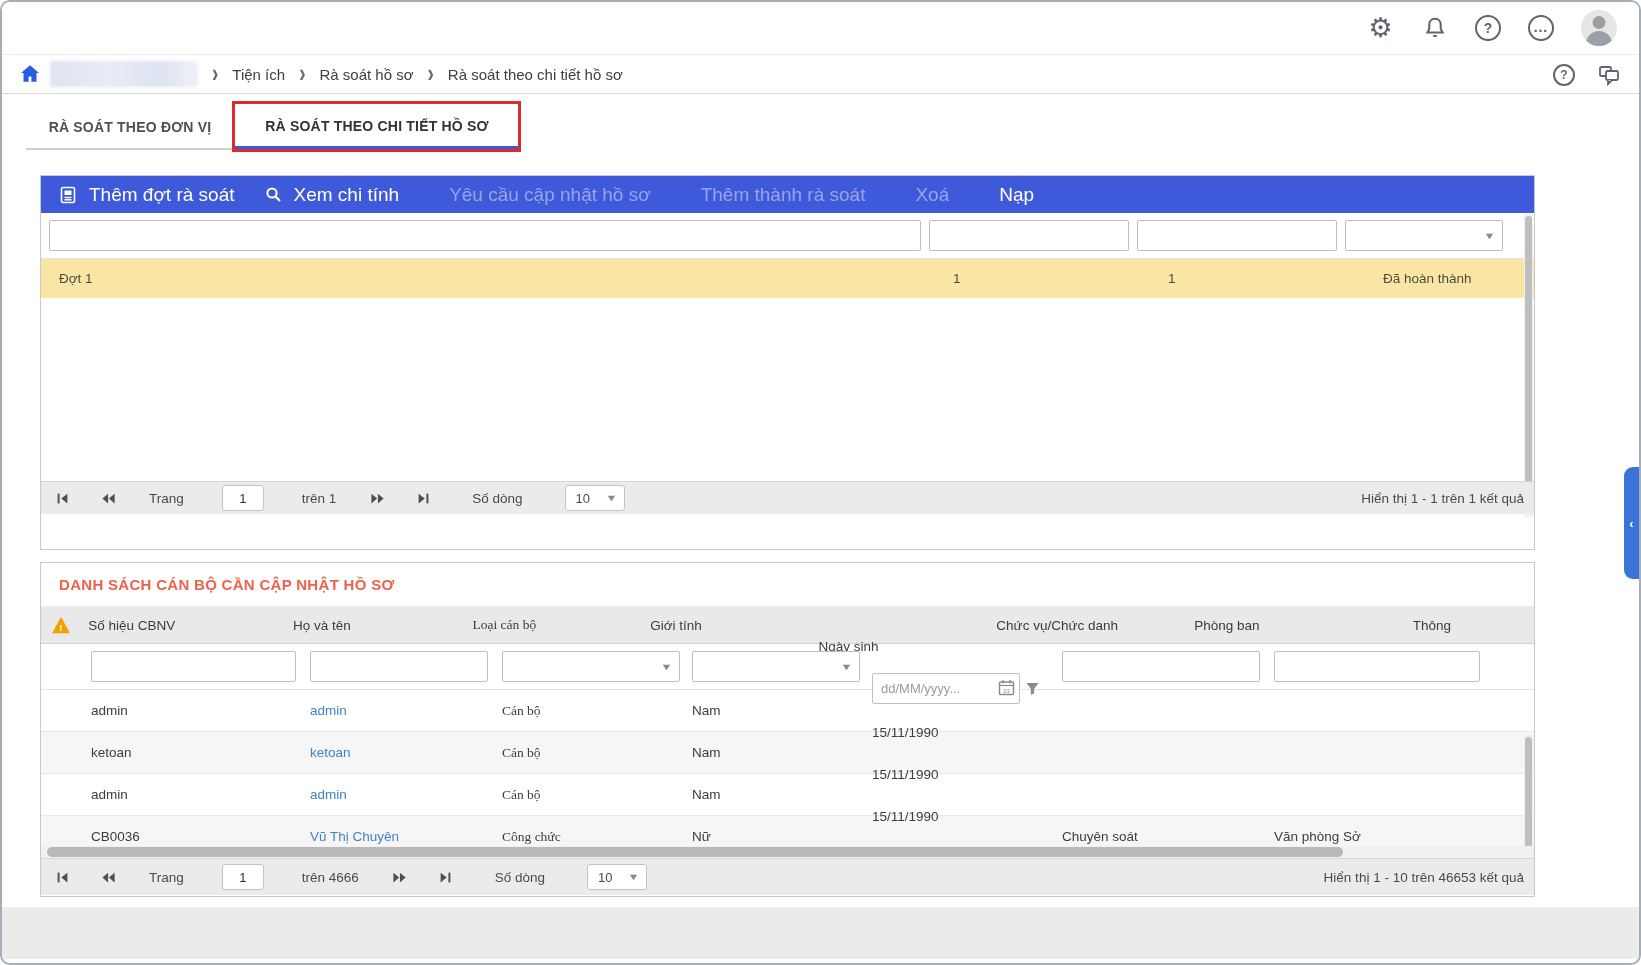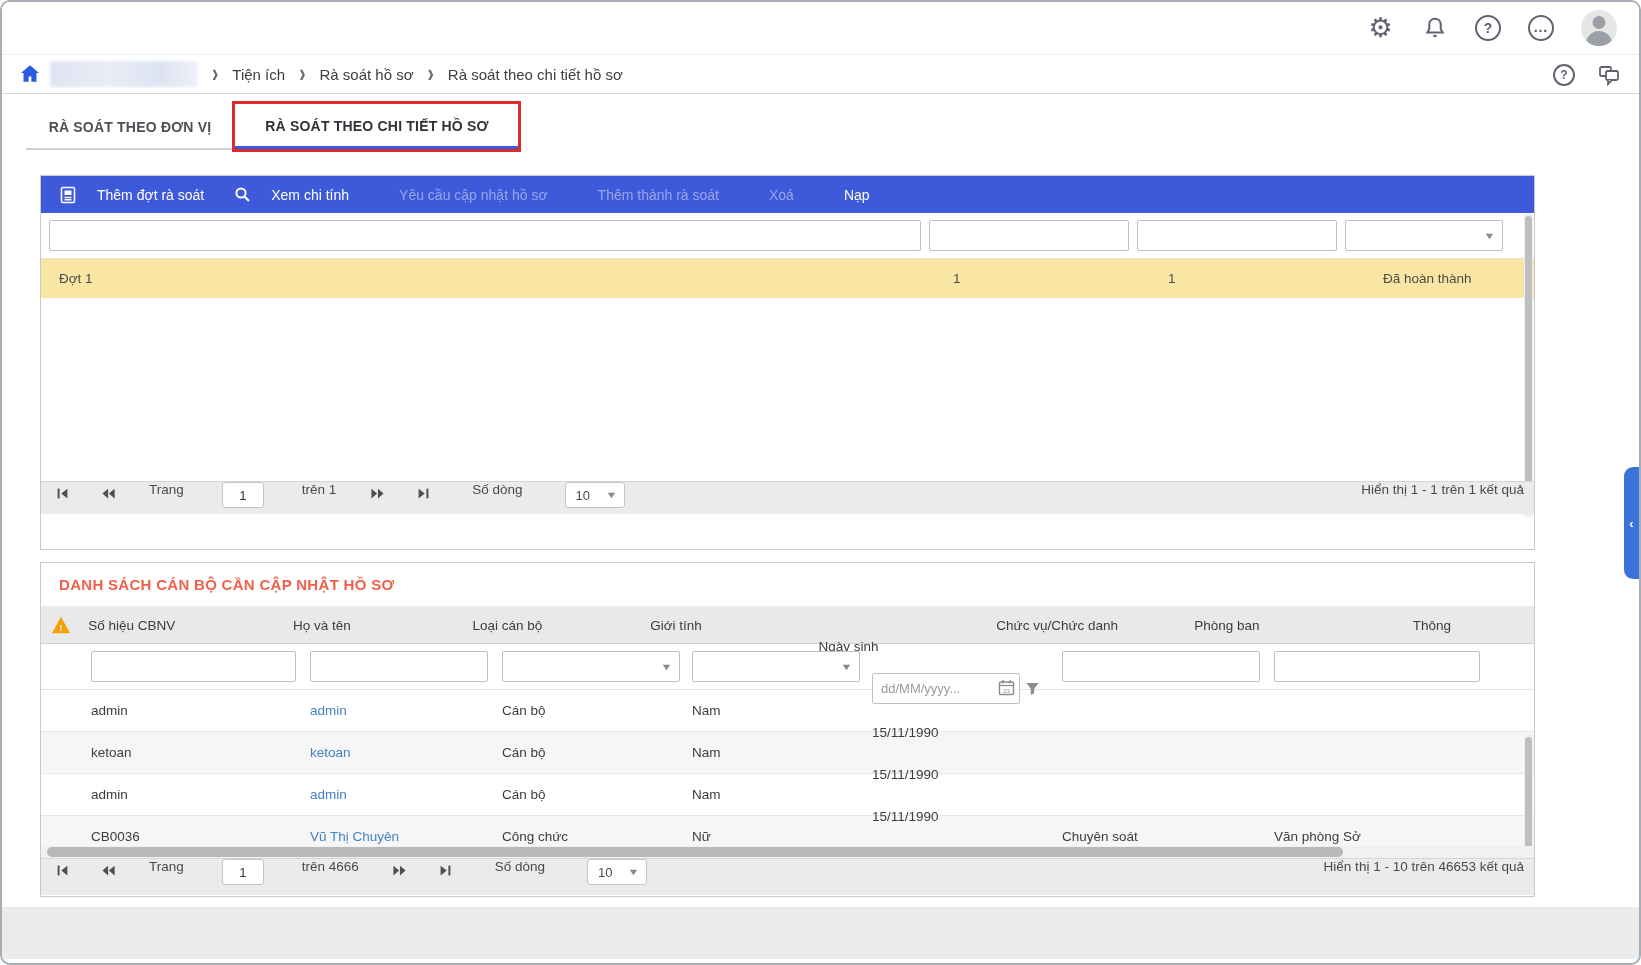--- a/index.html
+++ b/index.html
@@ -47,21 +47,21 @@
   .annotation-box { position:absolute; left:230px; top:99px; width:289px; height:51px;
                     border:3px solid #dd2b2b; pointer-events:none; }
 
   
   .panel { position:absolute; left:38px; width:1495px; border:1px solid #c9c9c9; background:#fff; }
   .panel1 { top:173px; height:375px; }
   .panel2 { top:560px; height:335px; }
 
   
   .toolbar { height:37px; background:#3e59d9; display:flex; align-items:center; padding-left:18px; color:#fff; }
-  .tb-item { display:flex; align-items:center; gap:20px; font-size:14px; cursor:pointer; white-space:nowrap; }
+  .tb-item { display:flex; align-items:center; gap:12px; font-size:19px; cursor:pointer; white-space:nowrap; }
   .tb-item + .tb-item { margin-left:50px; }
   .tb-item.second { margin-left:30px; }
   .tb-item.disabled { color:rgba(255,255,255,.45); cursor:default; }
 
   
   .t1-head { height:37px; background:#e9e9e9; border-bottom:1px solid #d2d2d2; display:flex; align-items:center;
              font-size:13.5px; color:#3c3c3c; }
   .t1-filters { height:46px; background:#fff; display:flex; align-items:center; border-bottom:1px solid #e3e3e3; }
   .c-batch { width:888px; padding-left:18px; }
   .c-unit { width:215px; padding-left:24px; }
@@ -72,21 +72,21 @@
   .f-unit, .f-rec { width:200px; margin-left:8px; }
   .f-status { width:158px; margin-left:8px; position:relative; cursor:pointer; }
   .dd-arrow { position:absolute; right:8px; top:50%; transform:translateY(-50%) scaleX(1.4);
               font-size:9px; color:#8a8a8a; }
   .t1-row { height:39px; background:#f9e6a4; display:flex; align-items:center; font-size:13.5px; color:#4c4c44; cursor:pointer; }
   .t1-empty { height:183px; background:#fff; }
   .v-scroll { position:absolute; right:1px; width:9px; background:#f0f0f0; }
   .v-thumb { position:absolute; left:1px; width:7px; background:#bfbfbf; border-radius:4px; }
 
   
-  .pager { height:33px; background:#ebebeb; border-top:1px solid #d5d5d5; display:flex; align-items:flex-start;
+  .pager { height:33px; background:#ebebeb; border-top:1px solid #d5d5d5; display:flex; align-items:center;
            padding:0 10px; font-size:13.5px; color:#4a4a4a; position:relative;gap:24px; }
   .pg-btn { width:22px; height:22px; display:flex; align-items:center; justify-content:center; cursor:pointer; }
   .pg-btn svg { fill:#4f4f4f; }
   .pg-label { margin:0 6px; }
   .pg-input { width:42px; height:26px; border:1px solid #c4c4c4; border-radius:3px; text-align:center;
               font-size:13px; color:#333; margin:0 8px; font-family:inherit; }
   .pg-select { width:60px; height:26px; border:1px solid #c4c4c4; border-radius:3px; background:#fff;
                position:relative; display:flex; align-items:center; padding-left:10px; margin-left:12px;
                font-size:13px; cursor:pointer; }
   .pg-summary { position:absolute; right:10px; color:#4a4a4a; }
@@ -95,21 +95,21 @@
   .sec-title { height:44px; display:flex; align-items:center; padding-left:18px;
                color:#f0604a; font-size:15px; font-weight:bold; letter-spacing:.3px;
                border-bottom:1px solid #ededed; }
   .t2 { position:relative; overflow:hidden; }
   .t2-head { height:37px; background:#e9e9e9; border-bottom:1px solid #d2d2d2; display:flex; align-items:center;
              font-size:13.5px; color:#3c3c3c; }
   .t2-filters { height:46px; background:#fff; display:flex; align-items:center; border-bottom:1px solid #e3e3e3; }
   .k-icon { width:42px; display:flex; justify-content:center; }
   .k-code { width:219px; padding-left:8px; }
   .k-name { width:192px; padding-left:8px; }
-  .k-type { width:190px; padding-left:8px; }
+  .k-type { width:190px; padding-left:8px;font-family:Liberation Serif, serif; }
   .k-gender { width:180px; padding-left:8px; }
   .k-dob { width:188px; padding-left:8px;margin-top:43px; }
   .k-pos { width:220px; padding-left:10px; }
   .k-dept { width:215px; padding-left:2px; }
   .k-info { width:150px; padding-left:20px; }
   .fi { height:31px; border:1px solid #c0c0c0; border-radius:2px; background:#fff; font-size:13px; padding:0 8px; }
   .fi-code { width:205px; }
   .fi-name { width:178px; }
   .fi-sel { position:relative; cursor:pointer; }
   .fi-type { width:178px; }

